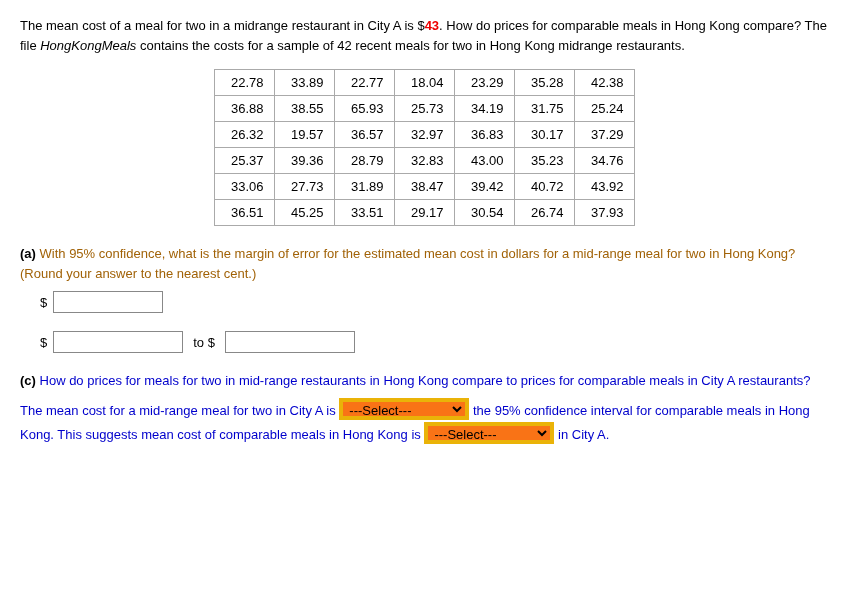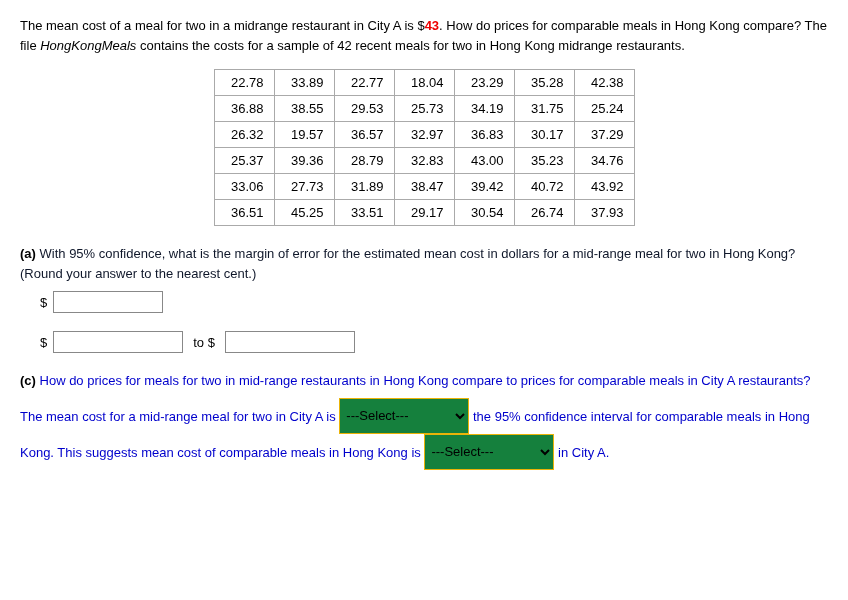--- a/index.html
+++ b/index.html
@@ -78,23 +78,23 @@
       line-height: 1.6;
       margin-bottom: 6px;
     }
     .part-c-answer {
       color: #00c;
       line-height: 1.8;
       margin-left: 0;
     }
     select.dropdown {
       font-size: 13px;
-      height: 36px;
-      border: 1px solid #eab308;
-      background: #15803d;
+      height: 22px;
+      border: 4px solid #eab308;
+      background: #f97316;
       padding: 0 2px;
       min-width: 130px;
     }
   </style>
 </head>
 <body>
 
 <p class="intro-text">
   <span>The mean cost of a meal for two in a midrange restaurant in City A is $</span><span class="highlight-price">43</span><span>. How do prices for comparable meals in Hong Kong compare? The file </span><span class="file-name">HongKongMeals</span><span> contains the costs for a sample of 42 recent meals for two in Hong Kong midrange restaurants.</span>
 </p>
@@ -106,21 +106,21 @@
         <td>33.89</td>
         <td>22.77</td>
         <td>18.04</td>
         <td>23.29</td>
         <td>35.28</td>
         <td>42.38</td>
       </tr>
       <tr>
         <td>36.88</td>
         <td>38.55</td>
-        <td>29.53</td>
+        <td>65.93</td>
         <td>25.73</td>
         <td>34.19</td>
         <td>31.75</td>
         <td>25.24</td>
       </tr>
       <tr>
         <td>26.32</td>
         <td>19.57</td>
         <td>36.57</td>
         <td>32.97</td>
@@ -154,21 +154,21 @@
         <td>30.54</td>
         <td>26.74</td>
         <td>37.93</td>
       </tr>
     </tbody>
 </table>
 
 <div class="section">
   <div class="section-label">
     <span class="letter">(a)</span>
-    <span class="question-text" style="color: #0f172a; font-weight: normal;">With 95% confidence, what is the margin of error for the estimated mean cost in dollars for a mid-range meal for two in Hong Kong? (Round your answer to the nearest cent.)</span>
+    <span class="question-text" style="color: #a16207; font-weight: normal;">With 95% confidence, what is the margin of error for the estimated mean cost in dollars for a mid-range meal for two in Hong Kong? (Round your answer to the nearest cent.)</span>
   </div>
   <div class="answer-row">
     <span class="dollar-label">$</span>
     <input class="answer-input" type="text" style="">
   </div>
 </div>
 
 <div class="section">
   <div class="answer-row">
     <span class="dollar-label">$</span>

